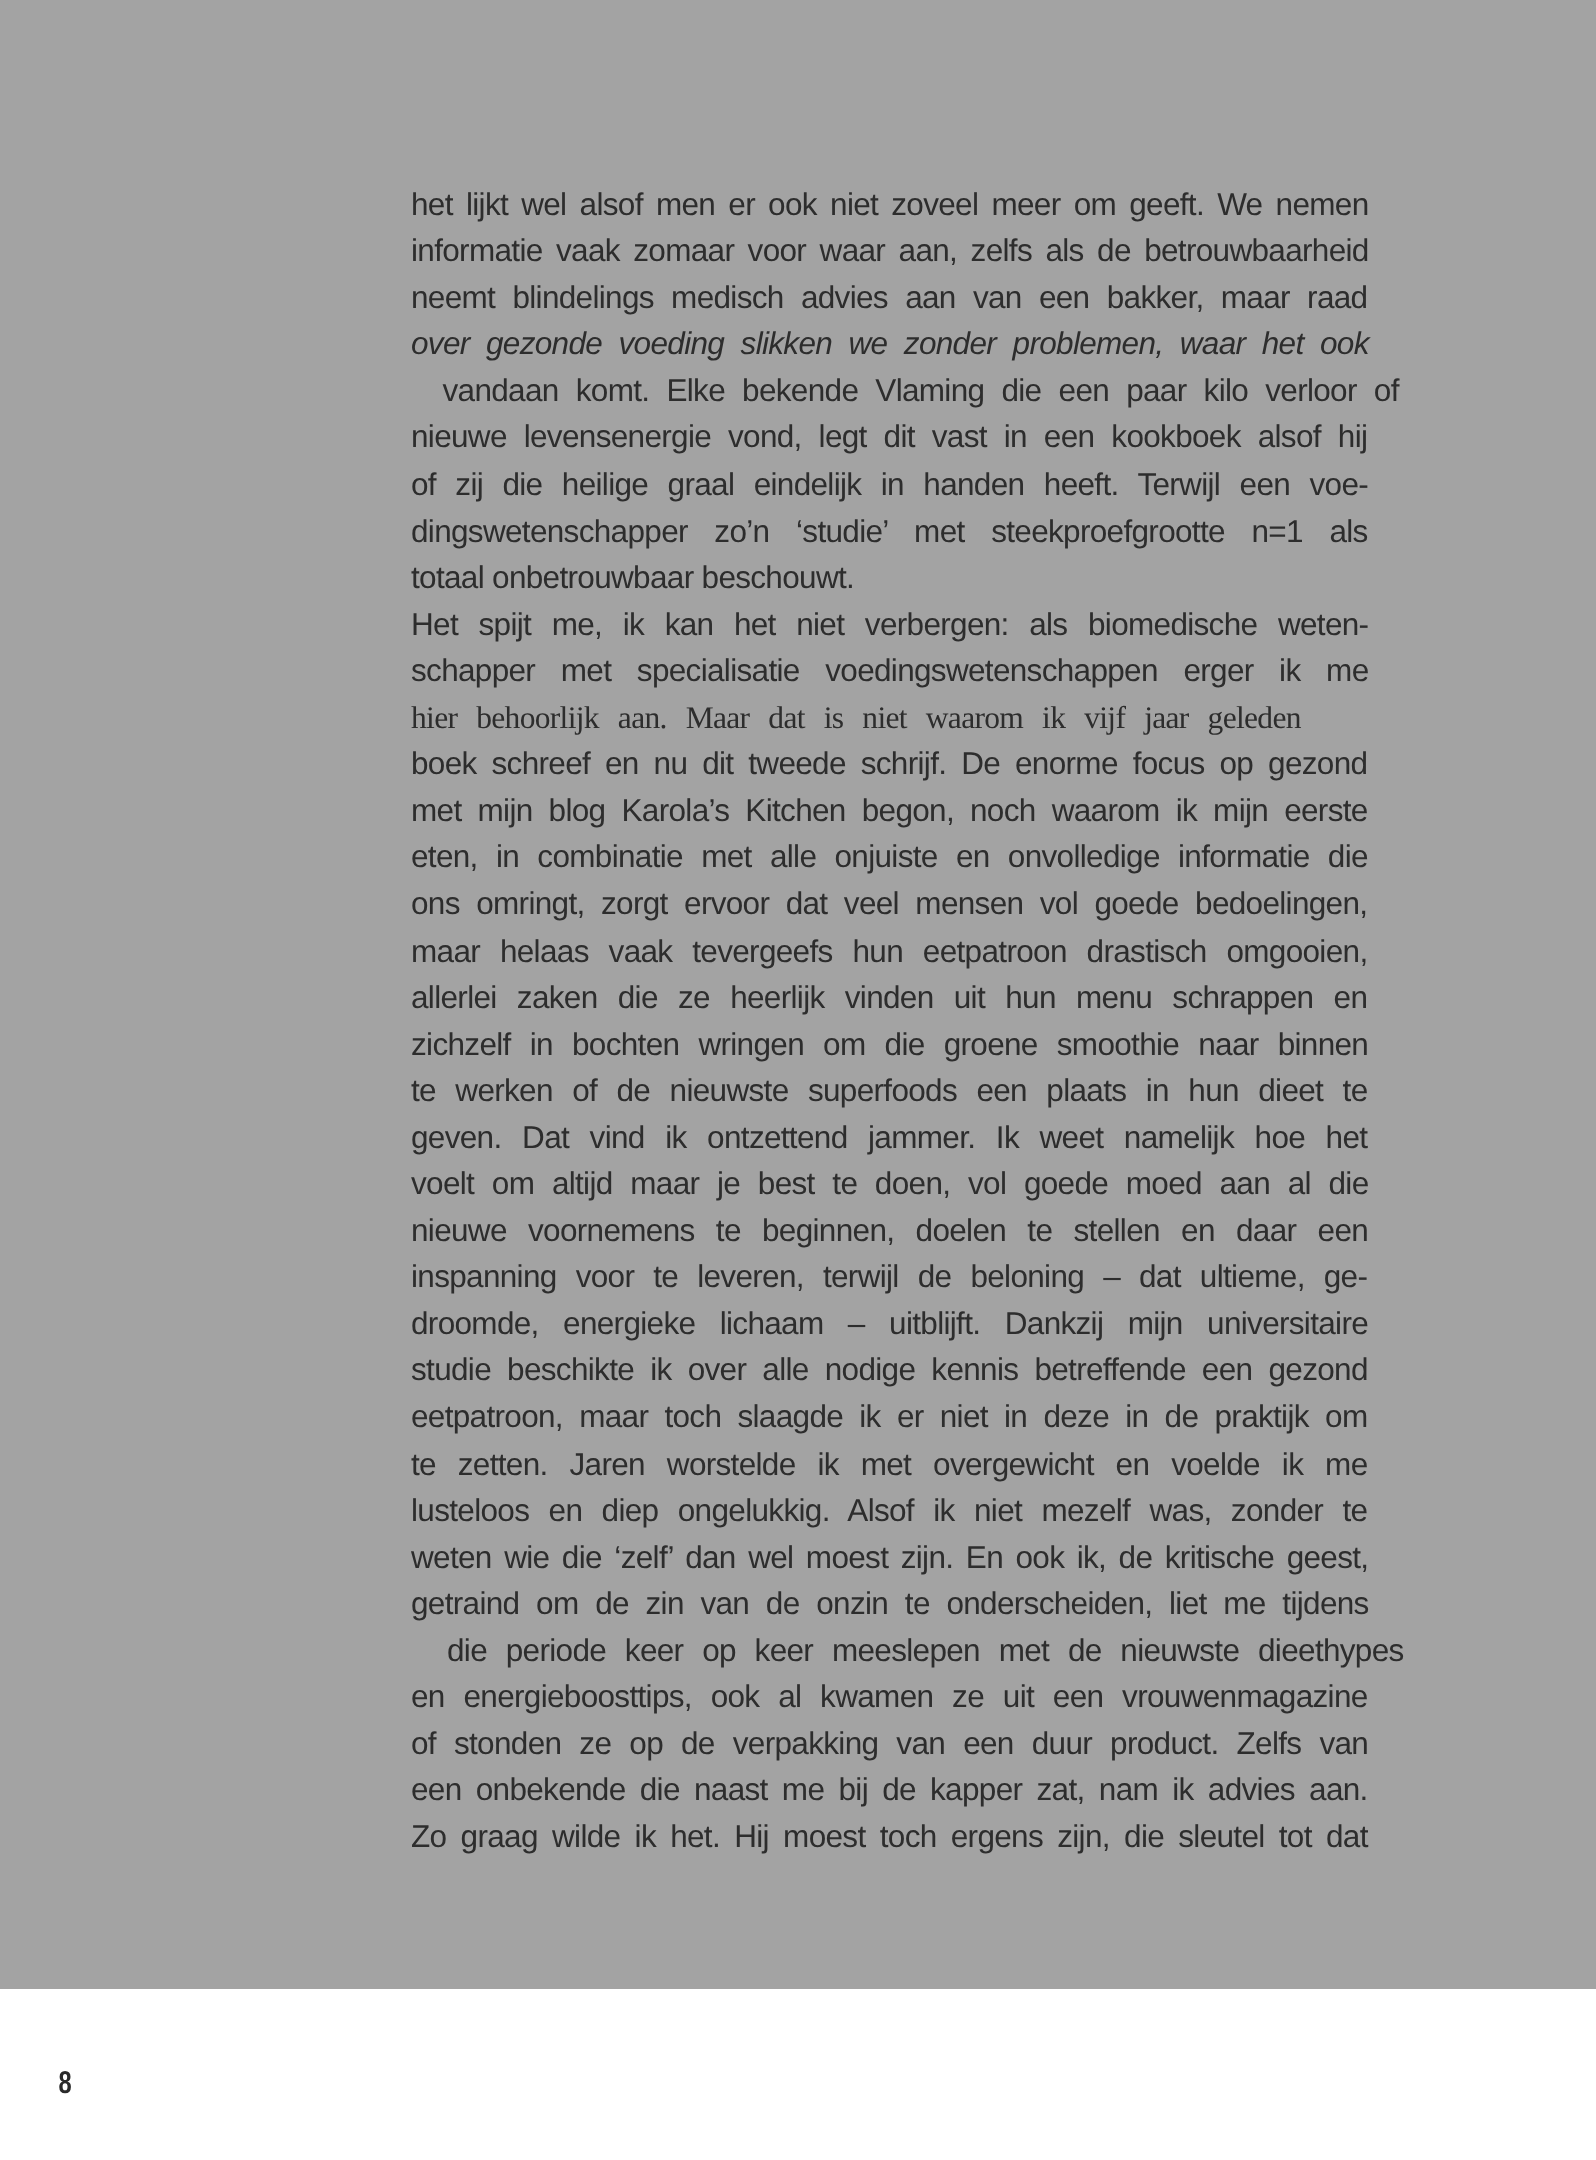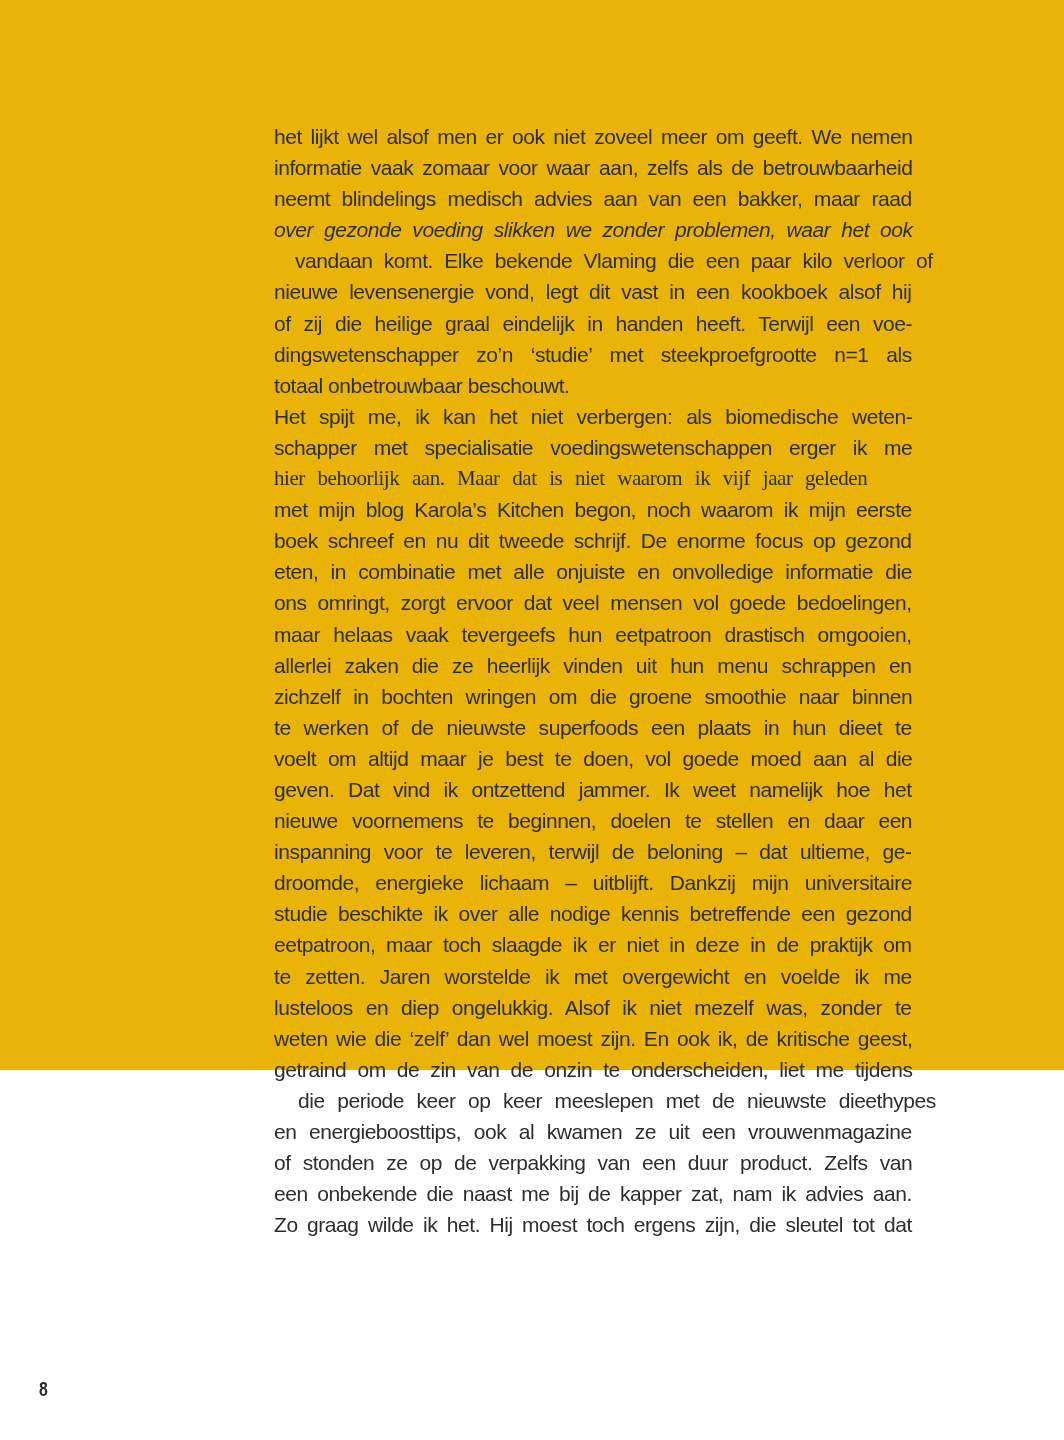--- a/index.html
+++ b/index.html
@@ -12,22 +12,22 @@
     height: 1440px;
     position: relative;
     overflow: hidden;
     font-family: "Liberation Sans", "DejaVu Sans", sans-serif;
     color: #2b2b2b;
   }
   .page {
     position: absolute;
     left: 0; top: 0;
     width: 1064px;
-    height: 1070px;
-    background: #eab308;
+    height: 1326px;
+    background: #a3a3a3;
   }
   .text-block {
     position: absolute;
     left: 274px;
     top: 121px;
     width: 638px;
   }
   .line {
     display: block;
     height: 31.1px;
@@ -65,30 +65,30 @@
       <span class="line" style="white-space: nowrap; display: block; width: 638px; word-spacing: 6.11111px; text-align-last: left;">neemt blindelings medisch advies aan van een bakker, maar raad</span>
       <span class="line" style="white-space: nowrap; display: block; width: 638px; word-spacing: 5.55556px; text-align-last: left; font-style: italic;">over gezonde voeding slikken we zonder problemen, waar het ook</span>
       <span class="line" style="white-space: nowrap; display: block; width: 638px; word-spacing: 6px; text-align-last: left; margin-left: 21px;">vandaan komt. Elke bekende Vlaming die een paar kilo verloor of</span>
       <span class="line" style="white-space: nowrap; display: block; width: 638px; word-spacing: 5.9px; text-align-last: left;">nieuwe levensenergie vond, legt dit vast in een kookboek alsof hij</span>
       <span class="line" style="white-space: nowrap; display: block; width: 638px; word-spacing: 7.54545px; text-align-last: left;">of zij die heilige graal eindelijk in handen heeft. Terwijl een voe-</span>
       <span class="line" style="white-space: nowrap; display: block; width: 638px; word-spacing: 12.3333px; text-align-last: left;">dingswetenschapper zo’n ‘studie’ met steekproefgrootte n=1 als</span>
       <span class="line last" style="white-space: nowrap; display: block; width: 638px;">totaal onbetrouwbaar beschouwt.</span>
       <span class="line" style="white-space: nowrap; display: block; width: 638px; word-spacing: 8.3px; text-align-last: left;">Het spijt me, ik kan het niet verbergen: als biomedische weten-</span>
       <span class="line" style="white-space: nowrap; display: block; width: 638px; word-spacing: 11.6667px; text-align-last: left;">schapper met specialisatie voedingswetenschappen erger ik me</span>
       <span class="line" style="white-space: nowrap; display: block; width: 638px; word-spacing: 7.81818px; text-align-last: left; font-family: Liberation Serif, serif;">hier behoorlijk aan. Maar dat is niet waarom ik vijf jaar geleden</span>
+      <span class="line" style="white-space: nowrap; display: block; width: 638px; word-spacing: 4.54545px; text-align-last: left;">boek schreef en nu dit tweede schrijf. De enorme focus op gezond</span>
       <span class="line" style="white-space: nowrap; display: block; width: 638px; word-spacing: 5.3px; text-align-last: left;">met mijn blog Karola’s Kitchen begon, noch waarom ik mijn eerste</span>
-      <span class="line" style="white-space: nowrap; display: block; width: 638px; word-spacing: 4.54545px; text-align-last: left;">boek schreef en nu dit tweede schrijf. De enorme focus op gezond</span>
       <span class="line" style="white-space: nowrap; display: block; width: 638px; word-spacing: 6.77778px; text-align-last: left;">eten, in combinatie met alle onjuiste en onvolledige informatie die</span>
       <span class="line" style="white-space: nowrap; display: block; width: 638px; word-spacing: 5.55556px; text-align-last: left;">ons omringt, zorgt ervoor dat veel mensen vol goede bedoelingen,</span>
       <span class="line" style="white-space: nowrap; display: block; width: 638px; word-spacing: 7.85714px; text-align-last: left;">maar helaas vaak tevergeefs hun eetpatroon drastisch omgooien,</span>
       <span class="line" style="white-space: nowrap; display: block; width: 638px; word-spacing: 8.1px; text-align-last: left;">allerlei zaken die ze heerlijk vinden uit hun menu schrappen en</span>
       <span class="line" style="white-space: nowrap; display: block; width: 638px; word-spacing: 7.33333px; text-align-last: left;">zichzelf in bochten wringen om die groene smoothie naar binnen</span>
       <span class="line" style="white-space: nowrap; display: block; width: 638px; word-spacing: 7.54545px; text-align-last: left;">te werken of de nieuwste superfoods een plaats in hun dieet te</span>
+      <span class="line" style="white-space: nowrap; display: block; width: 638px; word-spacing: 8.3px; text-align-last: left;">geven. Dat vind ik ontzettend jammer. Ik weet namelijk hoe het</span>
       <span class="line" style="white-space: nowrap; display: block; width: 638px; word-spacing: 6.38462px; text-align-last: left;">voelt om altijd maar je best te doen, vol goede moed aan al die</span>
-      <span class="line" style="white-space: nowrap; display: block; width: 638px; word-spacing: 8.3px; text-align-last: left;">geven. Dat vind ik ontzettend jammer. Ik weet namelijk hoe het</span>
       <span class="line" style="white-space: nowrap; display: block; width: 638px; word-spacing: 8.77778px; text-align-last: left;">nieuwe voornemens te beginnen, doelen te stellen en daar een</span>
       <span class="line" style="white-space: nowrap; display: block; width: 638px; word-spacing: 7.3px; text-align-last: left;">inspanning voor te leveren, terwijl de beloning – dat ultieme, ge-</span>
       <span class="line" style="white-space: nowrap; display: block; width: 638px; word-spacing: 10.8571px; text-align-last: left;">droomde, energieke lichaam – uitblijft. Dankzij mijn universitaire</span>
       <span class="line" style="white-space: nowrap; display: block; width: 638px; word-spacing: 5.33333px; text-align-last: left;">studie beschikte ik over alle nodige kennis betreffende een gezond</span>
       <span class="line" style="white-space: nowrap; display: block; width: 638px; word-spacing: 5.41667px; text-align-last: left;">eetpatroon, maar toch slaagde ik er niet in deze in de praktijk om</span>
       <span class="line" style="white-space: nowrap; display: block; width: 638px; word-spacing: 9.2px; text-align-last: left;">te zetten. Jaren worstelde ik met overgewicht en voelde ik me</span>
       <span class="line" style="white-space: nowrap; display: block; width: 638px; word-spacing: 7.5px; text-align-last: left;">lusteloos en diep ongelukkig. Alsof ik niet mezelf was, zonder te</span>
       <span class="line" style="white-space: nowrap; display: block; width: 638px; word-spacing: 2.92308px; text-align-last: left;">weten wie die ‘zelf’ dan wel moest zijn. En ook ik, de kritische geest,</span>
       <span class="line" style="white-space: nowrap; display: block; width: 638px; word-spacing: 5.72727px; text-align-last: left;">getraind om de zin van de onzin te onderscheiden, liet me tijdens</span>
       <span class="line" style="white-space: nowrap; display: block; width: 638px; word-spacing: 7.11111px; text-align-last: left; margin-left: 24px;">die periode keer op keer meeslepen met de nieuwste dieethypes</span>

